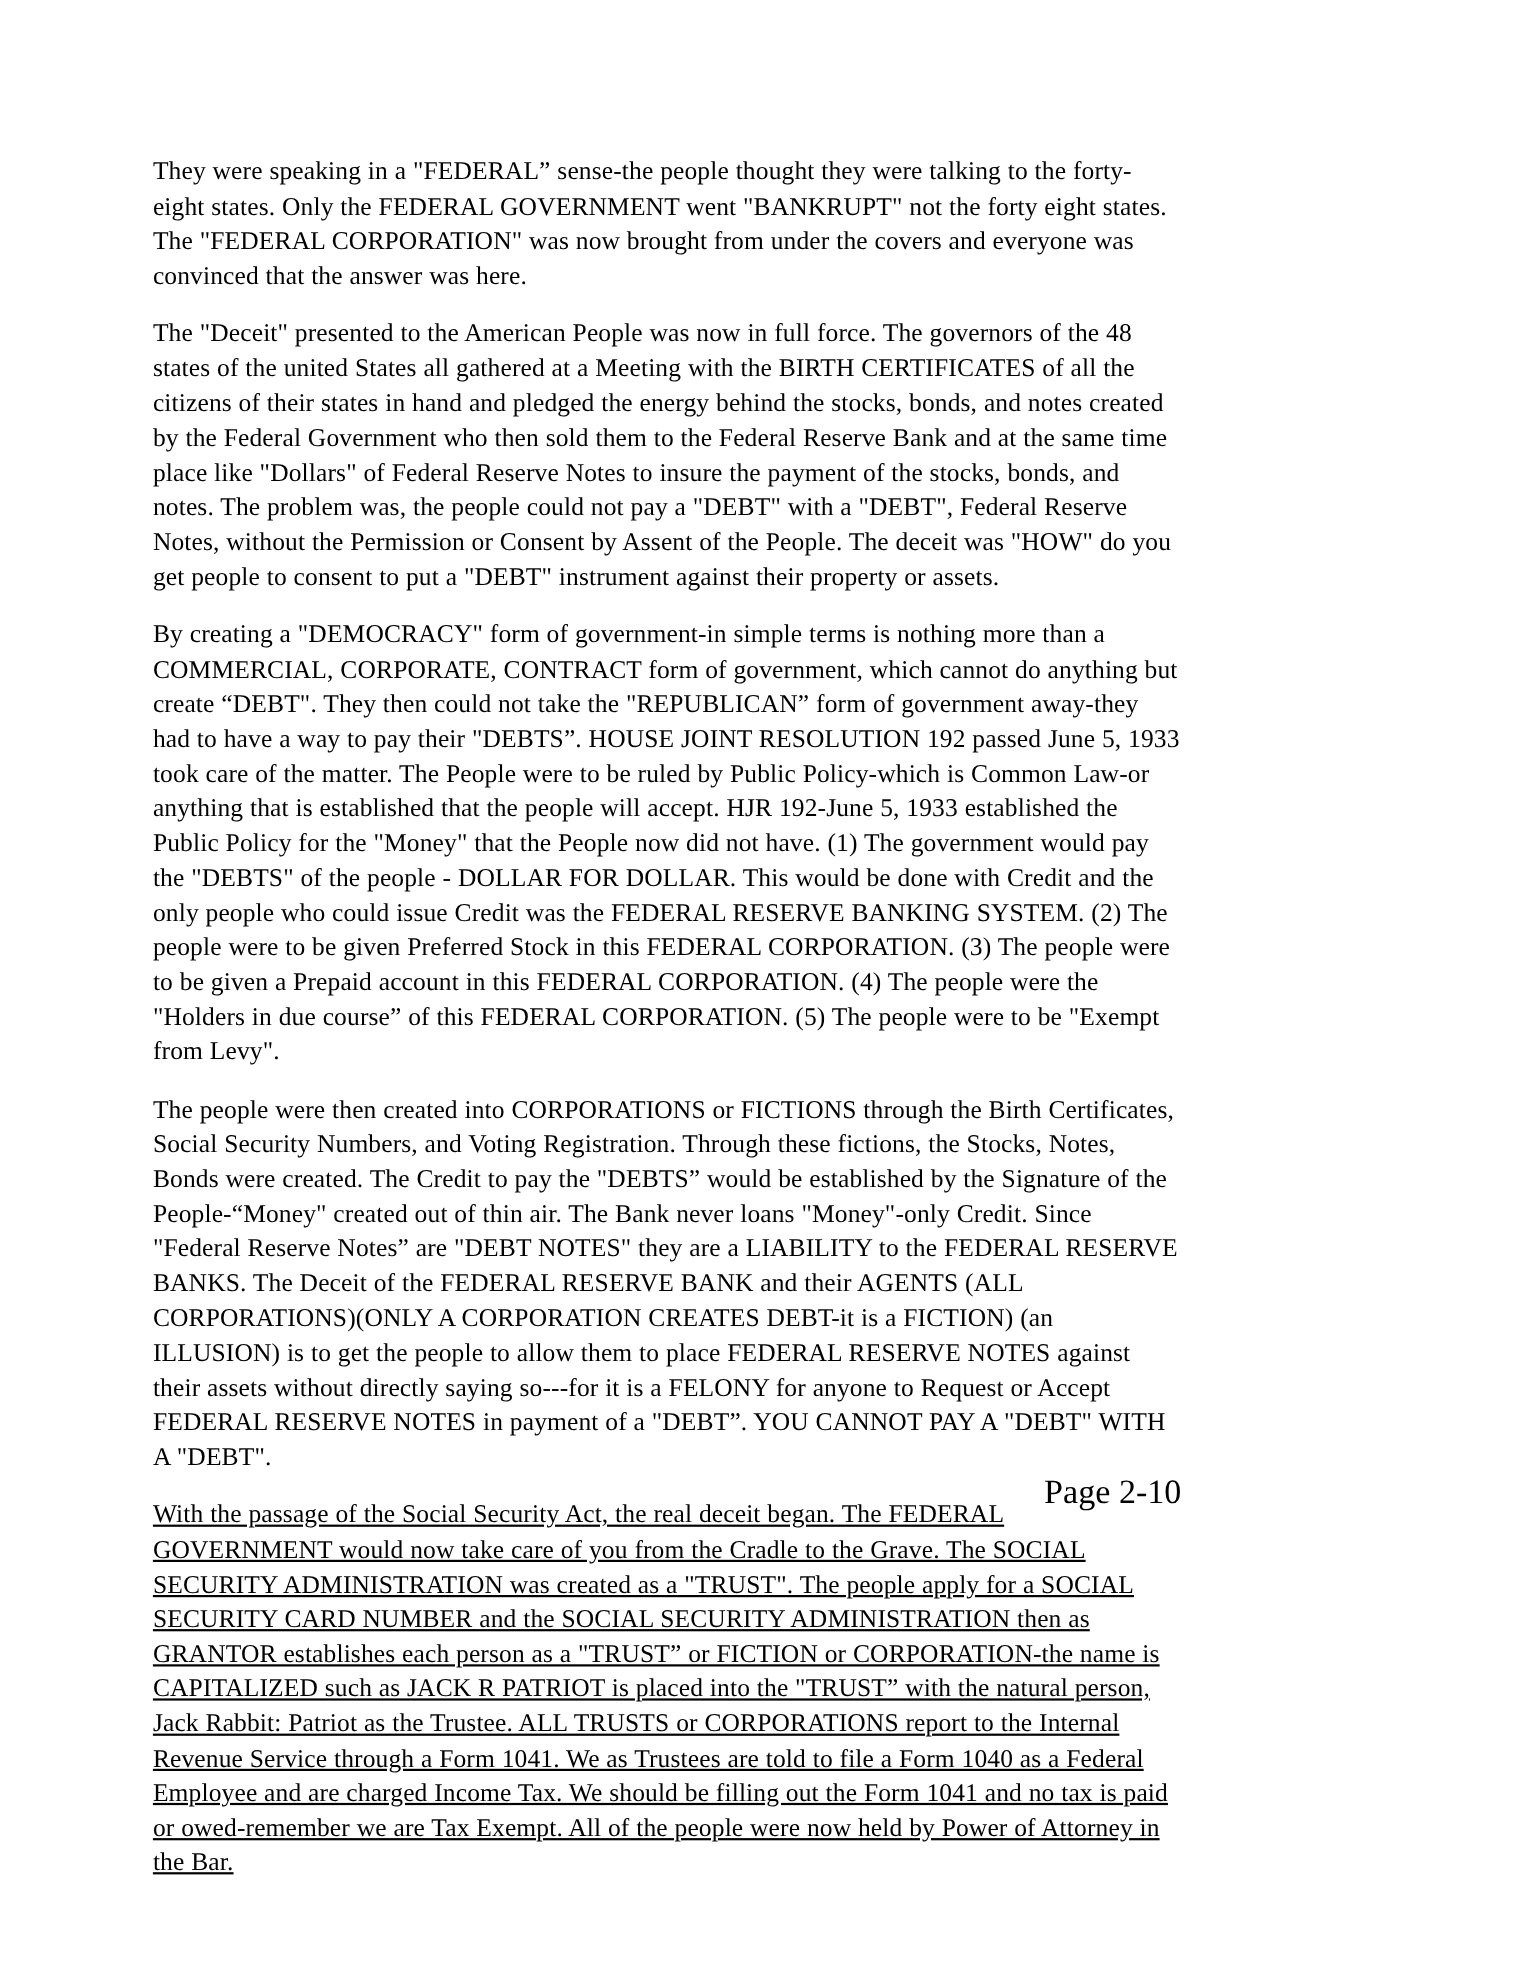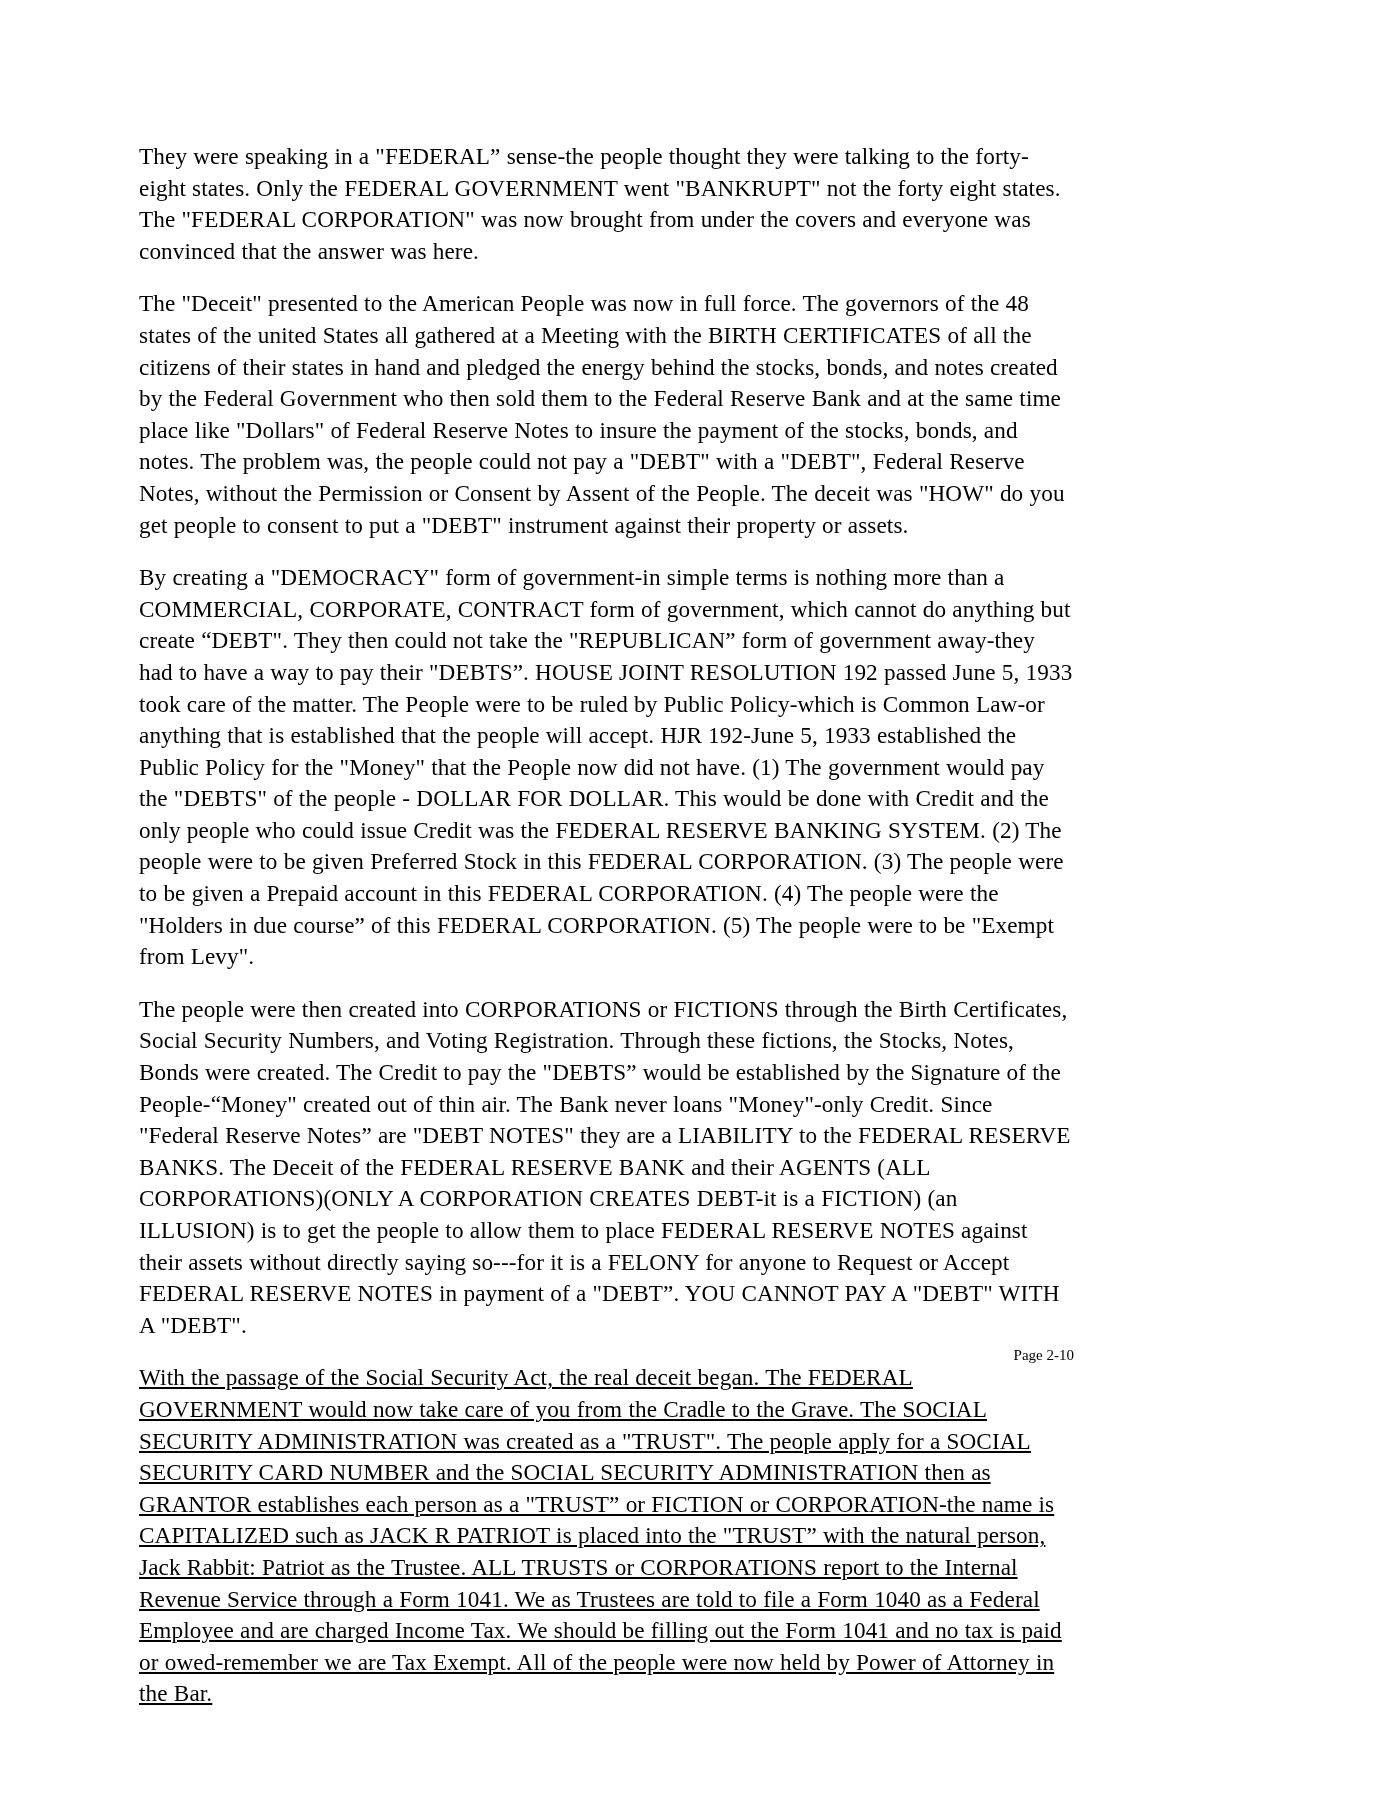--- a/index.html
+++ b/index.html
@@ -41,21 +41,21 @@
   .para:last-of-type {
     margin-bottom: 0;
     text-decoration: underline;
   }
   .footer {
     position: absolute;
     left: 139px;
     top: 1340px;
     width: 935px;
     text-align: right;
-    font-size: 15px;
+    font-size: 31px;
     line-height: 31.6px;
     color: #000000;
   }
 </style>
 </head>
 <body>
 
 <div class="page">
   <div class="content">
     <p class="para">They were speaking in a "FEDERAL” sense-the people thought they were talking to the forty-eight states. Only the FEDERAL GOVERNMENT went "BANKRUPT" not the forty eight states. The "FEDERAL CORPORATION" was now brought from under the covers and everyone was convinced that the answer was here.</p>

